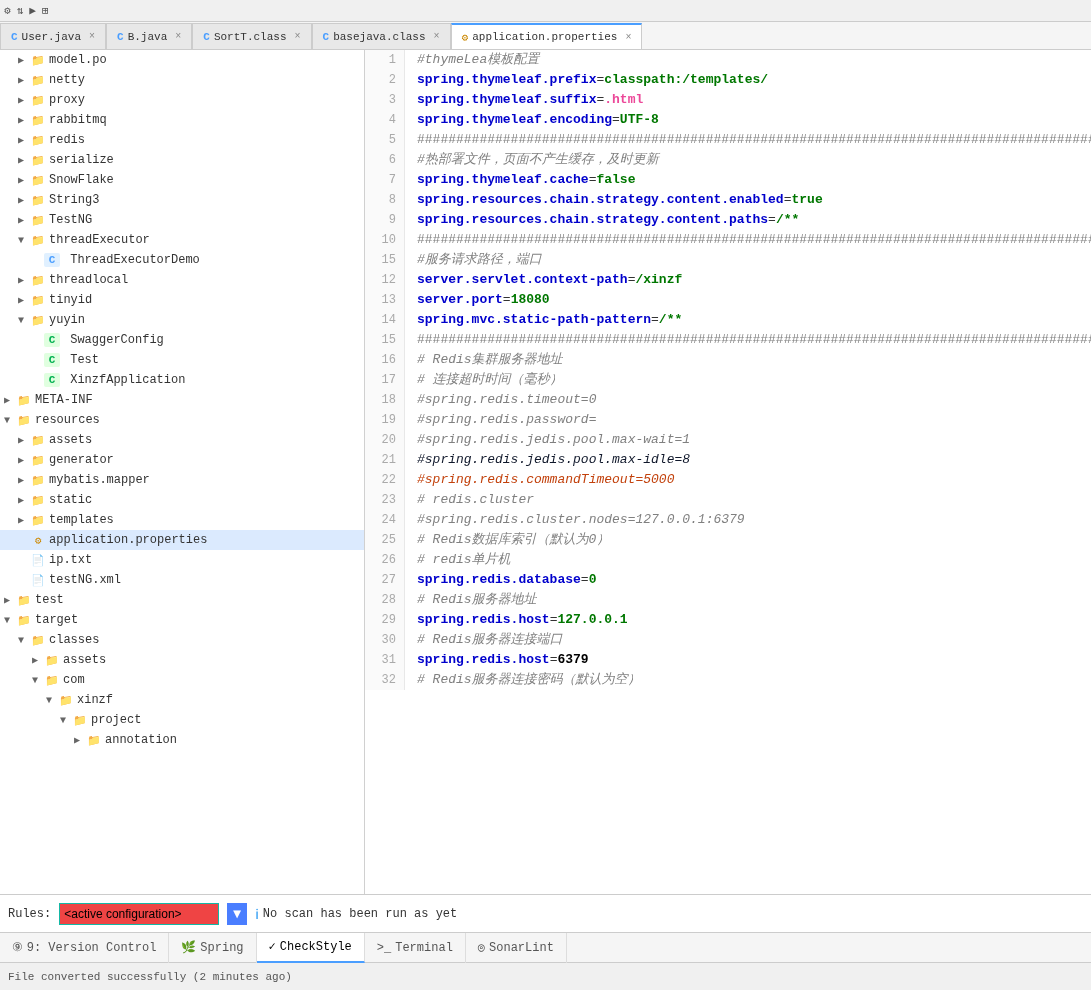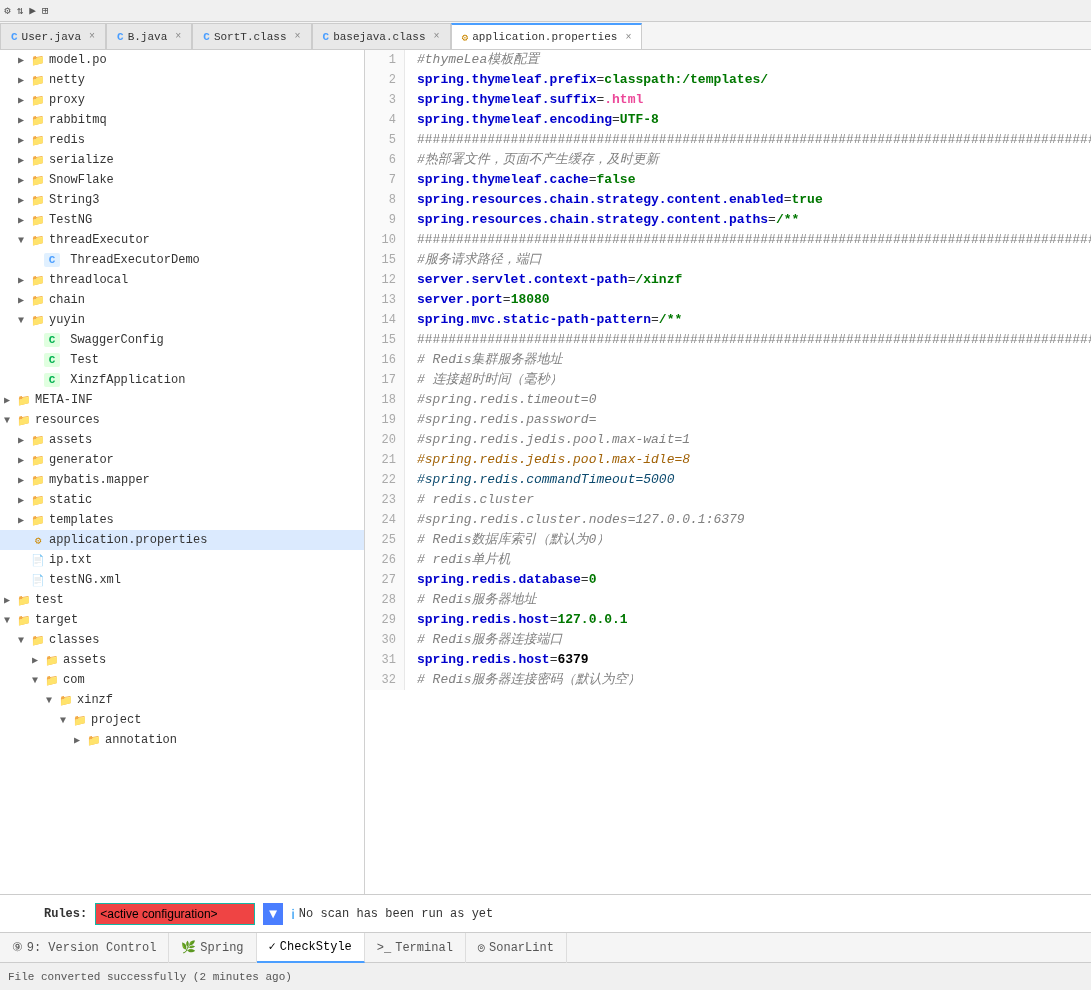--- a/index.html
+++ b/index.html
@@ -114,21 +114,21 @@
     .bottom-scan {
       height: 38px;
       background: #fff;
       border-top: 1px solid #ccc;
       display: flex;
       align-items: center;
       padding: 0 8px;
       gap: 8px;
       font-size: 12px;
     }
-    .scan-label { font-weight: bold; margin-left: 36px; }
+    .scan-label { font-weight: normal; }
     .scan-select {
       border: 1px solid #14b8a6;
       background: #ef4444;
       font-size: 12px;
       padding: 2px 4px;
       height: 22px;
     }
     .scan-dropdown-btn {
       background: #4a7eff;
       color: #fff;
@@ -277,21 +277,21 @@
       </div>
       <div class="tree-item" style="padding-left: 32px;"><span class="arrow"></span><span class="icon" style="color:#4a9eff;font-weight:bold;font-size:11px;background:#e0f0ff;border-radius:2px;padding:0 2px;">C</span>&nbsp;<span class="label">ThreadExecutorDemo</span></div>
       <div class="tree-item" style="padding-left: 18px;">
         <span class="arrow">▶</span>
         <span class="icon icon-folder">📁</span>
         <span class="label">threadlocal</span>
       </div>
       <div class="tree-item" style="padding-left: 18px;">
         <span class="arrow">▶</span>
         <span class="icon icon-folder">📁</span>
-        <span class="label">chain</span>
+        <span class="label">tinyid</span>
       </div>
       <div class="tree-item" style="padding-left: 18px;">
         <span class="arrow">▼</span>
         <span class="icon icon-folder">📁</span>
         <span class="label">yuyin</span>
       </div>
       <div class="tree-item" style="padding-left: 32px;"><span class="arrow"></span><span class="icon" style="color:#00b050;font-weight:bold;font-size:11px;background:#e0ffe0;border-radius:2px;padding:0 2px;">C</span>&nbsp;<span class="label">SwaggerConfig</span></div>
       <div class="tree-item" style="padding-left: 32px;"><span class="arrow"></span><span class="icon" style="color:#00b050;font-weight:bold;font-size:11px;background:#e0ffe0;border-radius:2px;padding:0 2px;">C</span>&nbsp;<span class="label">Test</span></div>
       <div class="tree-item" style="padding-left: 32px;"><span class="arrow"></span><span class="icon" style="color:#00b050;font-weight:bold;font-size:11px;background:#e0ffe0;border-radius:2px;padding:0 2px;">C</span>&nbsp;<span class="label">XinzfApplication</span></div>
       <div class="tree-item" style="padding-left: 4px;">
@@ -463,25 +463,25 @@
         <div class="line">
           <div class="line-num">19</div>
           <div class="line-code"><span style="color:#808080;font-style:italic;">#spring.redis.password=</span></div>
         </div>
         <div class="line">
           <div class="line-num">20</div>
           <div class="line-code"><span style="color:#808080;font-style:italic;">#spring.redis.jedis.pool.max-wait=1</span></div>
         </div>
         <div class="line">
           <div class="line-num">21</div>
-          <div class="line-code"><span style="color:#a16207;font-style:italic;">#spring.redis.jedis.pool.max-idle=8</span></div>
+          <div class="line-code"><span style="color:#0f172a;font-style:italic;">#spring.redis.jedis.pool.max-idle=8</span></div>
         </div>
         <div class="line">
           <div class="line-num">22</div>
-          <div class="line-code"><span style="color:#0c4a6e;font-style:italic;">#spring.redis.commandTimeout=5000</span></div>
+          <div class="line-code"><span style="color:#c2410c;font-style:italic;">#spring.redis.commandTimeout=5000</span></div>
         </div>
         <div class="line">
           <div class="line-num">23</div>
           <div class="line-code"><span style="color:#808080;font-style:italic;"># redis.cluster</span></div>
         </div>
         <div class="line">
           <div class="line-num">24</div>
           <div class="line-code"><span style="color:#808080;font-style:italic;">#spring.redis.cluster.nodes=127.0.0.1:6379</span></div>
         </div>
         <div class="line">

